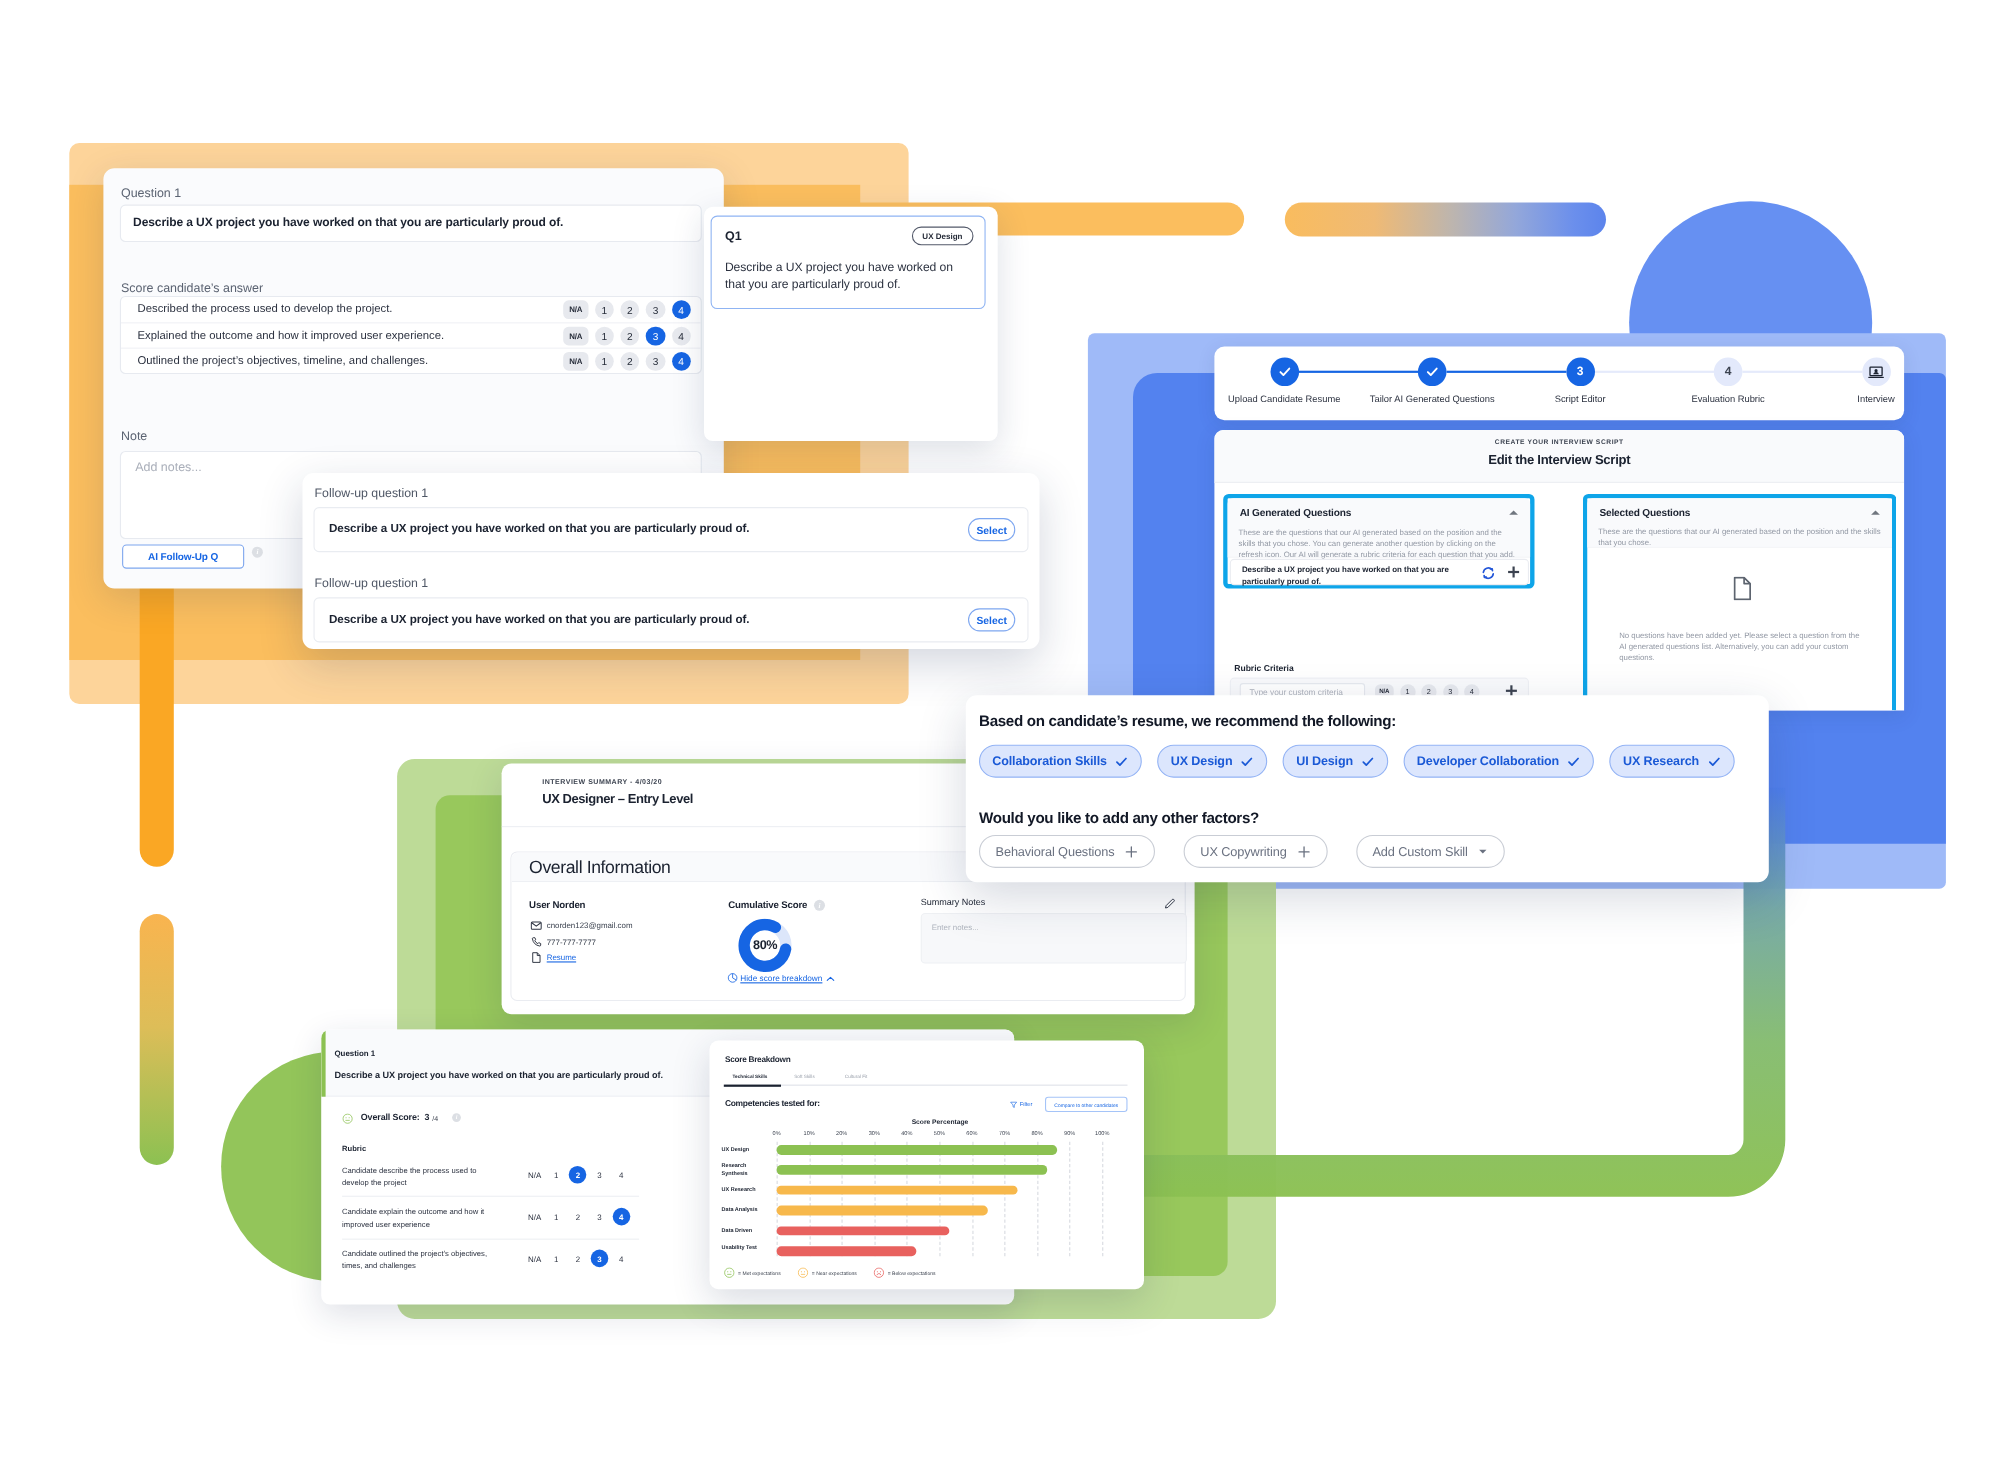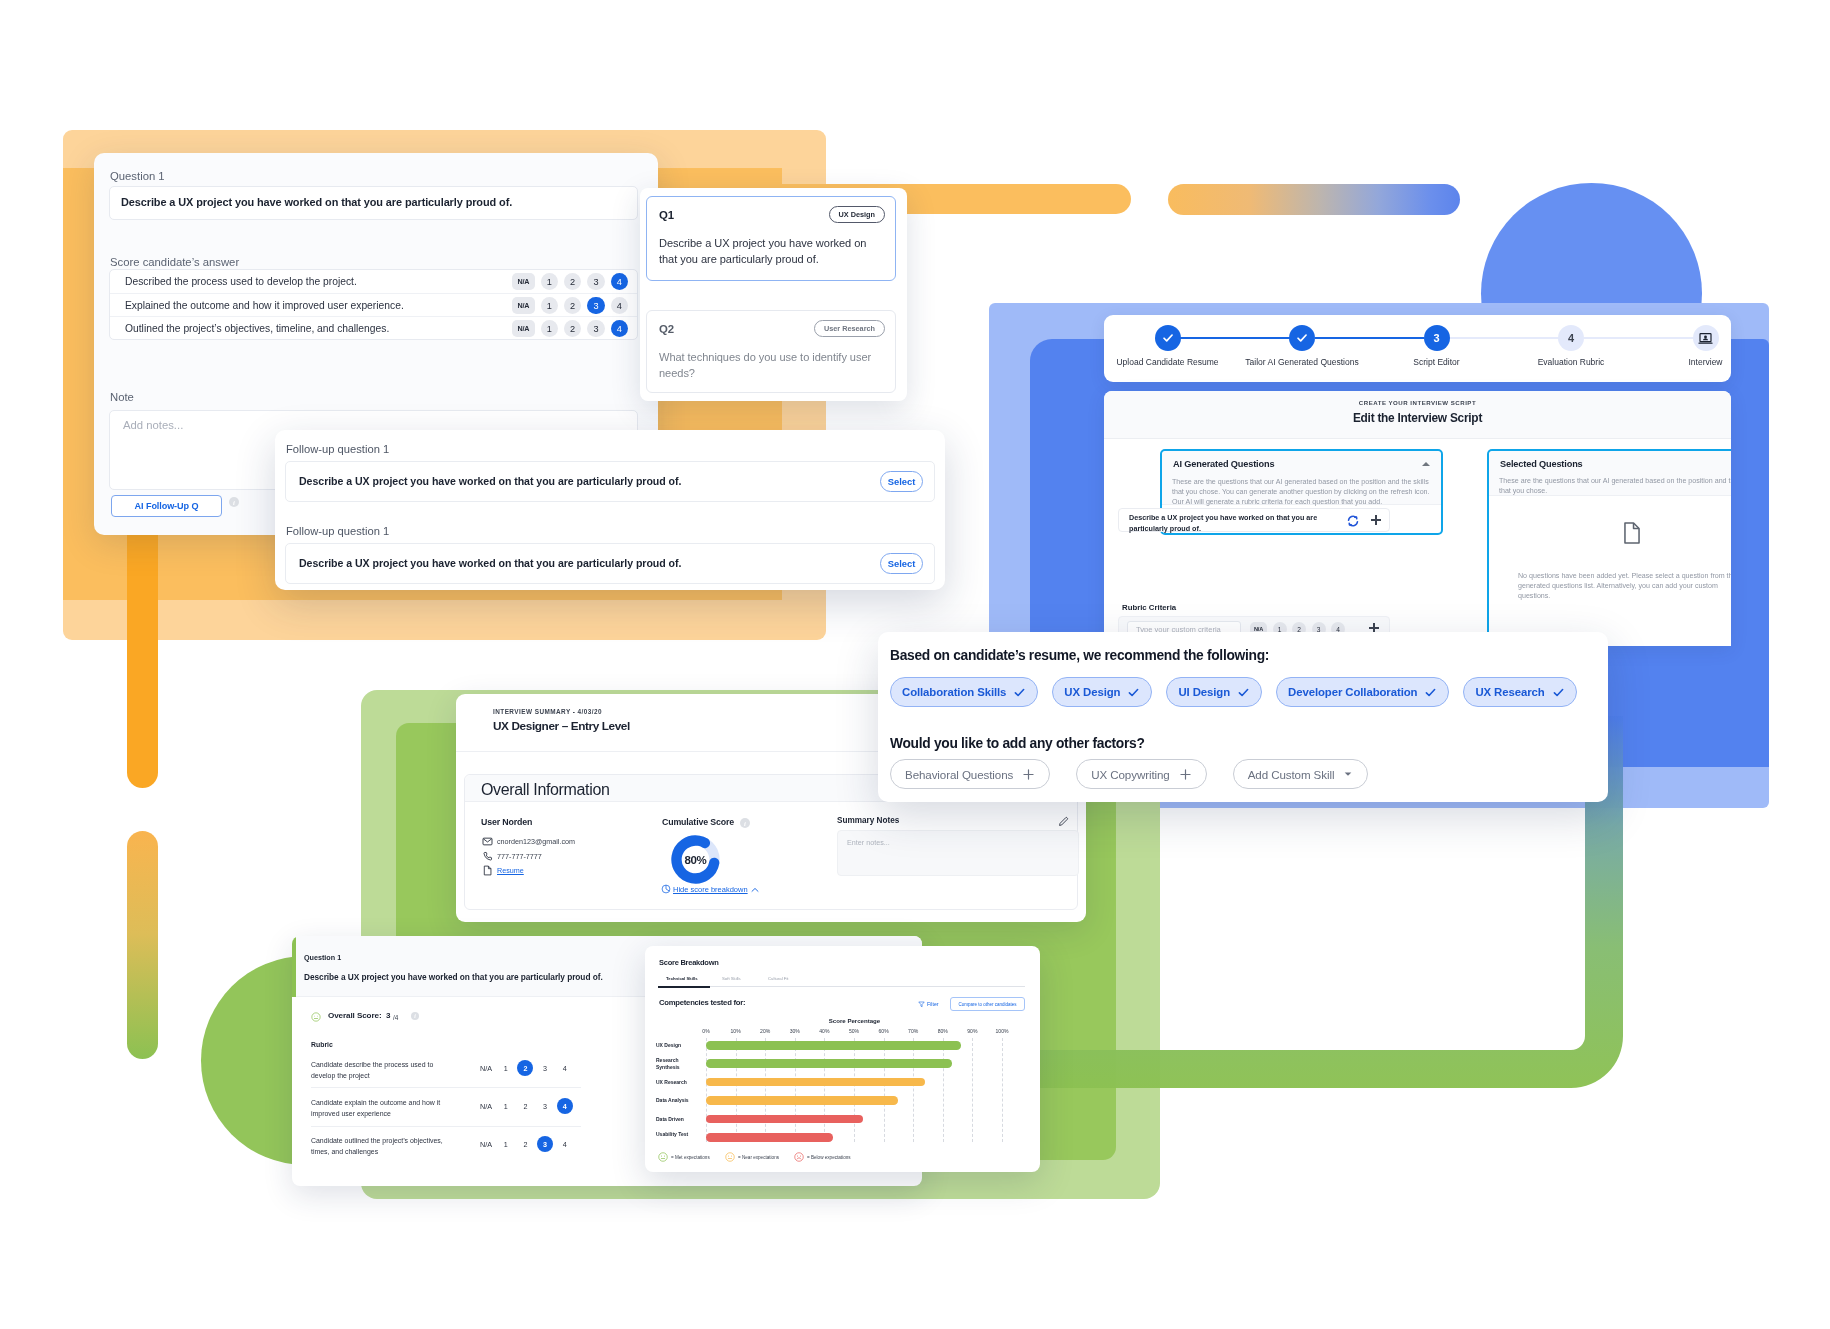--- a/index.html
+++ b/index.html
@@ -87,21 +87,21 @@
   .stepDot.done,.stepDot.current{background:#1665E3;color:#fff;}
   .stepDot.todo{background:#E3E9FB;color:#3C4350;}
   .stepLbl{position:absolute;top:42px;font-size:8.5px;color:#2C3240;text-align:center;white-space:nowrap;transform:translateX(-50%);}
   .stepLine{position:absolute;top:21.7px;height:2.6px;z-index:1;}
 
   #cardD{position:absolute;left:1104px;top:391px;width:627px;height:255px;background:#fff;border-radius:8px 8px 0 0;
       box-shadow:0 4px 18px rgba(28,45,84,.10);overflow:hidden;}
   #dHead{position:absolute;left:0;top:0;width:100%;height:48px;background:#F9FAFC;border-bottom:1px solid #ECEEF2;}
   #dKicker{position:absolute;width:100%;top:8px;text-align:center;font-size:6.1px;font-weight:700;color:#3C4350;letter-spacing:.5px;}
   #dTitle{position:absolute;width:100%;top:20px;text-align:center;font-size:11.9px;font-weight:700;color:#1B2230;letter-spacing:-.25px;}
-  .dPanel{position:absolute;border:2px solid #0ea5e9;border-radius:5px;background:#fff;margin-left:48px;}
+  .dPanel{position:absolute;border:4px solid #0ea5e9;border-radius:5px;background:#fff;}
   .dPanelHead{position:absolute;left:0;top:0;width:100%;background:#F9FAFC;border-radius:5px 5px 0 0;}
   .dPanelTitle{position:absolute;left:11px;top:8px;font-size:9.2px;font-weight:700;color:#1B2230;letter-spacing:-.15px;}
   .caret{position:absolute;right:11px;top:11px;width:0;height:0;border-left:4px solid transparent;
       border-right:4px solid transparent;border-bottom:4.2px solid #70767F;}
   .dDesc{position:absolute;left:10px;right:10px;font-size:7.1px;color:#9298A4;line-height:1.42;}
   .dQuestion{position:absolute;border:1px solid #EAECF1;border-radius:4px;background:#fff;}
   .dQText{position:absolute;left:10px;top:4px;width:205px;font-size:7.2px;font-weight:700;color:#1B2230;line-height:1.5;}
   .dInput{position:absolute;border:1px solid #E6E9EF;border-radius:3px;background:#fff;
       font-size:7.6px;color:#AEB3BD;display:flex;align-items:center;padding-left:8px;}
   .plusI{position:absolute;width:10px;height:10px;}
@@ -134,21 +134,21 @@
   .fContact{position:absolute;left:32px;font-size:7.2px;color:#3C4350;}
   .fIcon{position:absolute;left:17px;width:11px;height:11px;}
   #fResume{position:absolute;left:32px;top:91px;font-size:7.2px;color:#1665E3;text-decoration:underline;}
   #fScoreLbl{position:absolute;left:197px;top:42px;font-size:8.8px;font-weight:700;color:#1B2230;letter-spacing:-.15px;}
   #fScoreInfo{position:absolute;left:275px;top:43px;width:10px;height:10px;border-radius:50%;background:#DCDFE4;
       color:#fff;font-size:6.5px;display:flex;align-items:center;justify-content:center;font-family:"Liberation Serif",serif;font-style:italic;font-weight:700;}
   #fDonut{position:absolute;left:206px;top:60px;}
   #fDonutTxt{position:absolute;left:206px;top:60px;width:49px;height:49px;display:flex;align-items:center;justify-content:center;
       font-size:11.5px;font-weight:700;color:#1B2230;letter-spacing:-.4px;}
   #fBreakdown{position:absolute;left:208px;top:110px;font-size:7.5px;color:#1665E3;text-decoration:underline;}
-  #fNotesLbl{position:absolute;left:372px;top:41px;font-size:8.2px;font-weight:700;color:#1B2230;}
+  #fNotesLbl{position:absolute;left:372px;top:41px;font-size:8.2px;font-weight:400;color:#1B2230;}
   #fNotes{position:absolute;left:372px;top:55px;width:242px;height:46px;background:#F7F8FA;border:1px solid #EEF0F3;border-radius:4px;}
   #fNotesPh{position:absolute;left:9px;top:7px;font-size:7.2px;color:#AEB3BD;}
   #fPencil{position:absolute;right:8px;top:41px;width:11px;height:11px;}
 
   
   #cardG{position:absolute;left:292px;top:936px;width:630px;height:250px;background:#fff;border-radius:8px;
       box-shadow:0 9px 30px rgba(28,45,84,.14);overflow:hidden;}
   #gHead{position:absolute;left:0;top:0;width:100%;height:61px;background:#F9FAFC;border-bottom:1px solid #EEF0F4;}
   #gStripe{position:absolute;left:0;top:0;width:4px;height:61px;background:#8CC152;}
   #gQLbl{position:absolute;left:12px;top:17px;font-size:7.2px;font-weight:700;color:#1B2230;}
@@ -261,25 +261,20 @@
     </div>
   </div>
   <div id="aBtn">AI Follow-Up Q</div>
   <div id="aInfo">i</div>
 
   <div id="cardB">
     <div class="qcard" id="q1">
       <div class="qid">Q1</div>
       <div class="qtag">UX Design</div>
       <div class="qbody">Describe a UX project you have worked on that you are particularly proud of.</div>
-    </div>
-    <div class="qcard" id="q2">
-      <div class="qid">Q2</div>
-      <div class="qtag">User Research</div>
-      <div class="qbody">What techniques do you use to identify user needs?</div>
     </div>
   </div>
 
   <div id="cardC">
     <div class="fuLabel" style="top:13px">Follow-up question 1</div>
     <div class="fuBox" style="top:31px">
       <div class="fuTxt">Describe a UX project you have worked on that you are particularly proud of.</div>
       <div class="selBtn">Select</div>
     </div>
     <div class="fuLabel" style="top:95px">Follow-up question 1</div>

